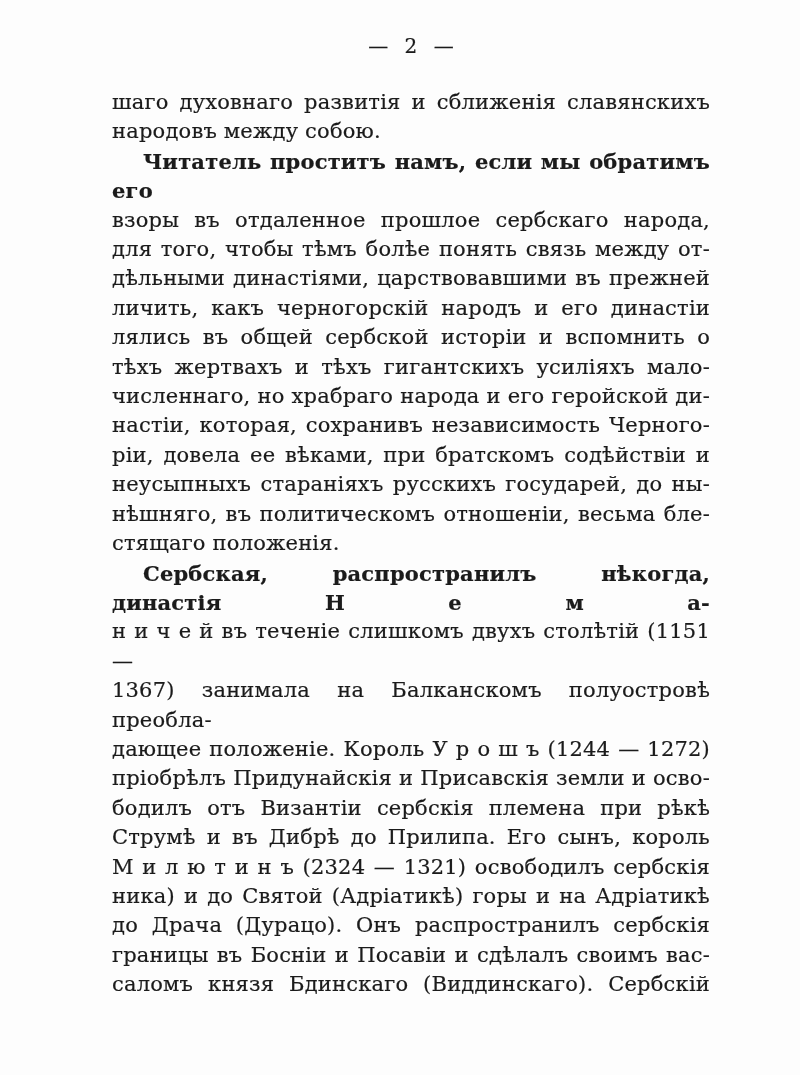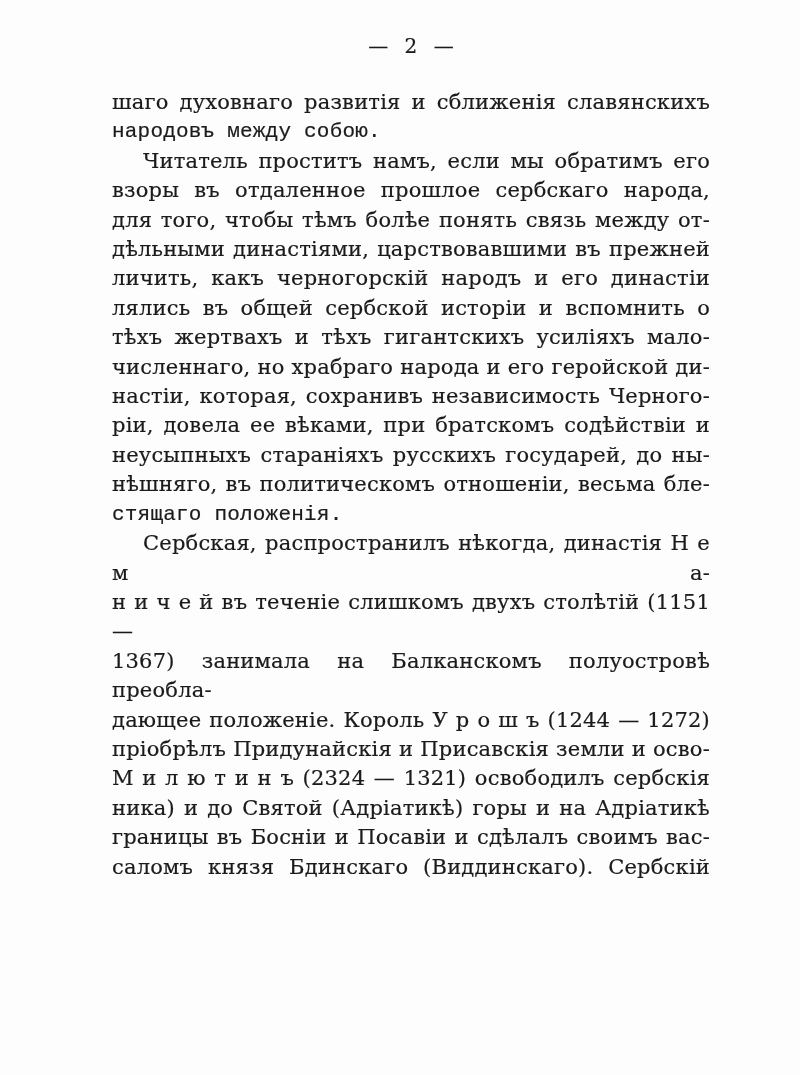--- a/index.html
+++ b/index.html
@@ -36,24 +36,24 @@
     line-height: 29.4px;
     letter-spacing: 0.2px;
   }
   .line {
     text-align: justify;
     text-align-last: justify;
   }
   .line.para-end {
     text-align: left;
     text-align-last: left;
-    font-family: Liberation Mono, monospace;
   }
   .line.indent {
     text-indent: 31px;
+    font-weight: bold;
   }
 </style>
 </head>
 <body>
 
 <div class="page">
   <div class="page-header">
     <span>— 2 —</span>
   </div>
   <div class="text-block">
@@ -70,18 +70,21 @@
       <div class="line">настіи, которая, сохранивъ независимость Черного-</div>
       <div class="line">ріи, довела ее вѣками, при братскомъ содѣйствіи и</div>
       <div class="line">неусыпныхъ стараніяхъ русскихъ государей, до ны-</div>
       <div class="line">нѣшняго, въ политическомъ отношеніи, весьма бле-</div>
       <div class="line para-end">стящаго положенія.</div>
       <div class="line indent">Сербская, распространилъ нѣкогда, династія Н е м а-</div>
       <div class="line">н и ч е й въ теченіе слишкомъ двухъ столѣтій (1151 —</div>
       <div class="line">1367) занимала на Балканскомъ полуостровѣ преобла-</div>
       <div class="line">дающее положеніе. Король У р о ш ъ (1244 — 1272)</div>
       <div class="line">пріобрѣлъ Придунайскія и Присавскія земли и осво-</div>
+      <div class="line">бодилъ отъ Византіи сербскія племена при рѣкѣ</div>
+      <div class="line">Струмѣ и въ Дибрѣ до Прилипа. Его сынъ, король</div>
       <div class="line">М и л ю т и н ъ (2324 — 1321) освободилъ сербскія</div>
       <div class="line">ника) и до Святой (Адріатикѣ) горы и на Адріатикѣ</div>
+      <div class="line">до Драча (Дурацо). Онъ распространилъ сербскія</div>
       <div class="line">границы въ Босніи и Посавіи и сдѣлалъ своимъ вас-</div>
       <div class="line">саломъ князя Бдинскаго (Виддинскаго). Сербскій</div>
     </div>
 </div>
 
 </body></html>

